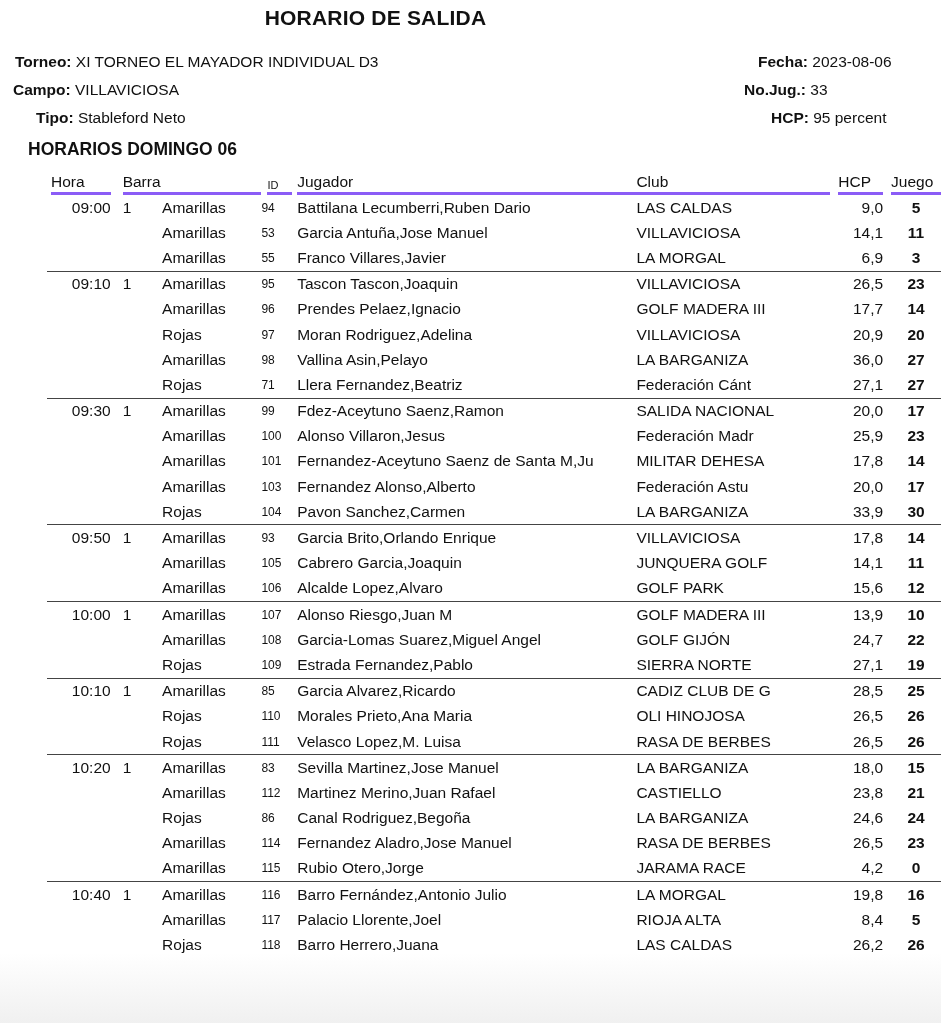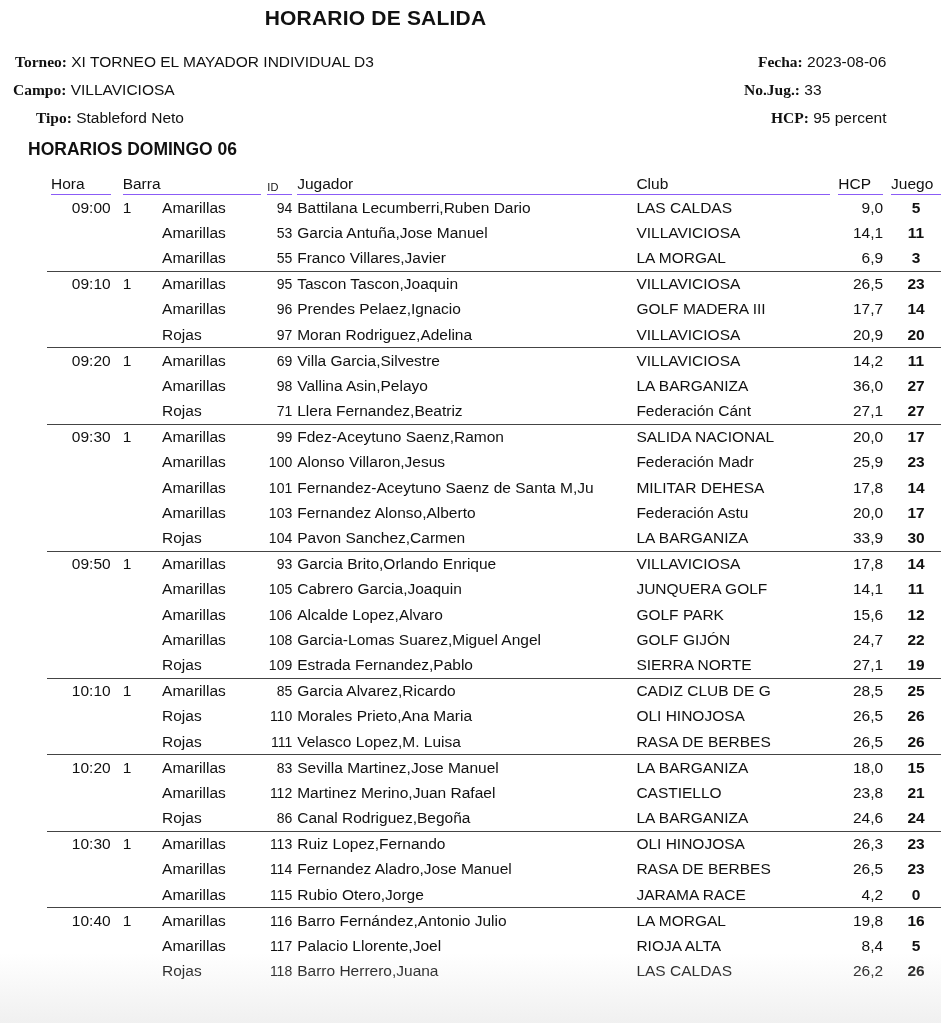--- a/index.html
+++ b/index.html
@@ -6,42 +6,42 @@
   body {
     width: 941px; height: 1023px; overflow: hidden; position: relative;
     font-family: "Liberation Sans", "DejaVu Sans", sans-serif;
     color: #111;
   }
   .title {
     position: absolute; left: 0; top: 6px; width: 751px; text-align: center;
     font-weight: bold; font-size: 21px; letter-spacing: 0.2px;
   }
   .meta-row { position: absolute; font-size: 15.5px; white-space: nowrap; }
-  .meta-row b { font-weight: bold; font-family: Liberation Serif, serif; }
+  .meta-row b { font-weight: bold; }
   .sect {
     position: absolute; left: 28px; top: 139px; font-weight: bold; font-size: 17.5px;
   }
   table.sched {
     position: absolute; left: 47px; top: 171px;
     border-collapse: separate; border-spacing: 0;
     font-size: 15.5px;
   }
   table.sched th {
     font-weight: normal; text-align: left; padding: 0;
     height: 24px; vertical-align: bottom;
   }
   table.sched th span {
-    display: inline-block; border-bottom: 1px solid #8b5cf6; padding-bottom: 1px; width: 100%;
+    display: inline-block; border-bottom: 3px solid #8b5cf6; padding-bottom: 1px; width: 100%;
   }
   table.sched td { padding: 0; height: 25.2px; vertical-align: middle; white-space: nowrap; }
   tr.grp-start td { border-top: 1.5px solid #444; }
   .c-hora { width: 58px; padding-left: 6px !important; text-align: right; }
   .c-barra { width: 40px; padding-left: 12px !important; }
   .c-tee { width: 100px; }
-  .c-id { width: 25px; text-align: right; font-size: 14px; }
+  .c-id { width: 25px; font-size: 12px; }
   .c-name { width: 340px; padding-left: 5px !important; }
   .c-club { width: 195px; }
   .c-hcp { width: 45px; text-align: right; }
   .c-juego { width: 50px; text-align: center; font-weight: bold; padding-left: 8px !important; }
   th.h-hora { padding-left: 4px !important; }
   .fade {
     position: absolute; left: 0; right: 0; bottom: 0; height: 70px;
     background: linear-gradient(to bottom, rgba(238,238,238,0), rgba(228,228,228,0.55));
     pointer-events: none;
   }
@@ -145,30 +145,20 @@
       <tr>
         <td class="c-hora"></td>
         <td class="c-barra"></td>
         <td class="c-tee">Rojas</td>
         <td class="c-id">97</td>
         <td class="c-name">Moran Rodriguez,Adelina</td>
         <td class="c-club">VILLAVICIOSA</td>
         <td class="c-hcp">20,9</td>
         <td class="c-juego">20</td>
       </tr>
-      <tr class="grp-start">
-        <td class="c-hora">09:20</td>
-        <td class="c-barra">1</td>
-        <td class="c-tee">Amarillas</td>
-        <td class="c-id">69</td>
-        <td class="c-name">Villa Garcia,Silvestre</td>
-        <td class="c-club">VILLAVICIOSA</td>
-        <td class="c-hcp">14,2</td>
-        <td class="c-juego">11</td>
-      </tr>
       <tr>
         <td class="c-hora"></td>
         <td class="c-barra"></td>
         <td class="c-tee">Amarillas</td>
         <td class="c-id">98</td>
         <td class="c-name">Vallina Asin,Pelayo</td>
         <td class="c-club">LA BARGANIZA</td>
         <td class="c-hcp">36,0</td>
         <td class="c-juego">27</td>
       </tr>
@@ -255,20 +245,30 @@
       <tr>
         <td class="c-hora"></td>
         <td class="c-barra"></td>
         <td class="c-tee">Amarillas</td>
         <td class="c-id">106</td>
         <td class="c-name">Alcalde Lopez,Alvaro</td>
         <td class="c-club">GOLF PARK</td>
         <td class="c-hcp">15,6</td>
         <td class="c-juego">12</td>
       </tr>
+      <tr class="grp-start">
+        <td class="c-hora">10:00</td>
+        <td class="c-barra">1</td>
+        <td class="c-tee">Amarillas</td>
+        <td class="c-id">107</td>
+        <td class="c-name">Alonso Riesgo,Juan M</td>
+        <td class="c-club">GOLF MADERA III</td>
+        <td class="c-hcp">13,9</td>
+        <td class="c-juego">10</td>
+      </tr>
       <tr>
         <td class="c-hora"></td>
         <td class="c-barra"></td>
         <td class="c-tee">Amarillas</td>
         <td class="c-id">108</td>
         <td class="c-name">Garcia-Lomas Suarez,Miguel Angel</td>
         <td class="c-club">GOLF GIJÓN</td>
         <td class="c-hcp">24,7</td>
         <td class="c-juego">22</td>
       </tr>
@@ -335,30 +335,20 @@
       <tr>
         <td class="c-hora"></td>
         <td class="c-barra"></td>
         <td class="c-tee">Rojas</td>
         <td class="c-id">86</td>
         <td class="c-name">Canal Rodriguez,Begoña</td>
         <td class="c-club">LA BARGANIZA</td>
         <td class="c-hcp">24,6</td>
         <td class="c-juego">24</td>
       </tr>
-      <tr class="grp-start">
-        <td class="c-hora">10:30</td>
-        <td class="c-barra">1</td>
-        <td class="c-tee">Amarillas</td>
-        <td class="c-id">113</td>
-        <td class="c-name">Ruiz Lopez,Fernando</td>
-        <td class="c-club">OLI HINOJOSA</td>
-        <td class="c-hcp">26,3</td>
-        <td class="c-juego">23</td>
-      </tr>
       <tr>
         <td class="c-hora"></td>
         <td class="c-barra"></td>
         <td class="c-tee">Amarillas</td>
         <td class="c-id">114</td>
         <td class="c-name">Fernandez Aladro,Jose Manuel</td>
         <td class="c-club">RASA DE BERBES</td>
         <td class="c-hcp">26,5</td>
         <td class="c-juego">23</td>
       </tr>

